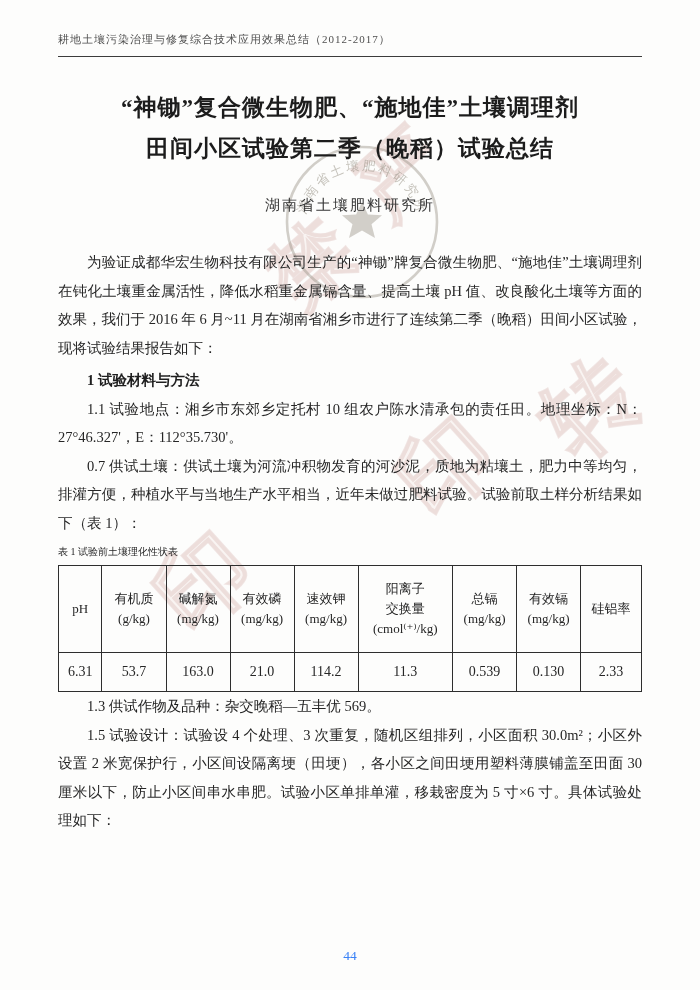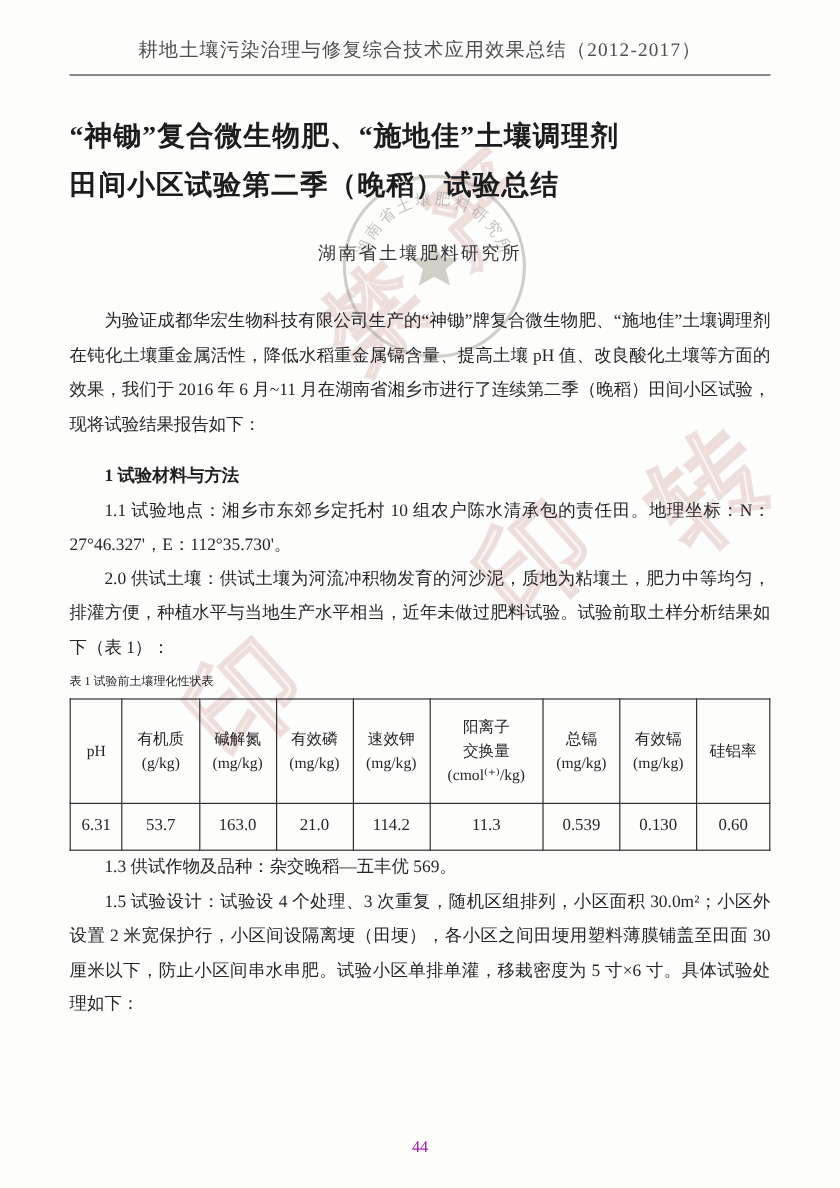--- a/index.html
+++ b/index.html
@@ -5,45 +5,45 @@
   html,body{margin:0;padding:0;}
   body{
     width:700px;height:990px;background:#ffffff;overflow:hidden;
     font-family:"Liberation Serif","DejaVu Serif",serif;
     color:#2b2b2b;
   }
   .page{position:relative;width:700px;height:990px;background:#fdfdfc;overflow:hidden;}
   .content{position:relative;padding:32px 58px 0 58px;z-index:3;}
 
   .running-head{
-    text-align:center;font-size:16px;color:#4f4f4f;letter-spacing:1px;
+    text-align:left;font-size:11px;color:#4f4f4f;letter-spacing:1px;
     padding-bottom:9px;border-bottom:1.6px solid #3c3c3c;
   }
 
-  .doc-title{margin:30px 0 16px 0;font-weight:bold;color:#1c1c1c;
+  .doc-title{margin:30px 0 16px 0;text-align:center;font-weight:bold;color:#1c1c1c;
     font-size:23px;line-height:41px;letter-spacing:1px;}
   .doc-subtitle{margin-top:27px;text-align:center;font-size:15px;color:#333;letter-spacing:2px;}
 
   .para{margin:0;font-size:14.5px;line-height:28.5px;text-align:justify;text-indent:2em;color:#262626;}
   .intro{margin-top:33px;}
-  .sec-h{margin-top:15px;font-weight:bold;color:#1f1f1f;}
+  .sec-h{margin-top:4px;font-weight:bold;color:#1f1f1f;}
   .lbl{font-weight:normal;color:#1f1f1f;}
 
   .tbl-caption{margin-top:4px;text-align:left;font-size:10px;color:#262626;line-height:22px;text-indent:0;}
   table.soil{width:100%;border-collapse:collapse;margin-top:2px;table-layout:fixed;}
   table.soil th,table.soil td{
     border:1.4px solid #2e2e2e;text-align:center;vertical-align:middle;
     font-weight:normal;color:#262626;padding:4px 1px;
   }
   table.soil th{font-size:13px;line-height:20px;height:78px;}
   table.soil td{font-size:14px;height:30px;}
   col.c-ph{width:7%;}col.c-std{width:10.3%;}col.c-cec{width:15.2%;}col.c-si{width:9.8%;}
 
   .footer-page{position:absolute;left:0;bottom:26px;width:100%;text-align:center;
-    font-size:13.5px;color:#a21caf;z-index:3;}
+    font-size:13.5px;color:#3b82f6;z-index:3;}
 
   
   .seal{position:absolute;left:282px;top:142px;width:160px;height:160px;z-index:2;pointer-events:none;}
 
   
   .wm{position:absolute;z-index:1;font-weight:bold;transform:rotate(-42deg);
     color:rgba(195,130,120,0.07);-webkit-text-stroke:1.6px rgba(180,115,105,0.17);
     font-family:"Liberation Serif","DejaVu Serif",serif;pointer-events:none;}
   .wm1{left:360px;top:120px;font-size:82px;}
   .wm2{left:272px;top:210px;font-size:82px;}
@@ -83,21 +83,21 @@
     </div>
 
     <div class="doc-subtitle">湖南省土壤肥料研究所</div>
 
     <p class="para intro">为验证成都华宏生物科技有限公司生产的“神锄”牌复合微生物肥、“施地佳”土壤调理剂在钝化土壤重金属活性，降低水稻重金属镉含量、提高土壤 pH 值、改良酸化土壤等方面的效果，我们于 2016 年 6 月~11 月在湖南省湘乡市进行了连续第二季（晚稻）田间小区试验，现将试验结果报告如下：</p>
 
     <p class="para sec-h">1 试验材料与方法</p>
 
     <p class="para"><span class="lbl">1.1 试验地点：</span><span>湘乡市东郊乡定托村 10 组农户陈水清承包的责任田。地理坐标：N：27°46.327'，E：112°35.730'。</span></p>
 
-    <p class="para"><span class="lbl">2.0 供试土壤：</span><span>供试土壤为河流冲积物发育的河沙泥，质地为粘壤土，肥力中等均匀，排灌方便，种植水平与当地生产水平相当，近年未做过肥料试验。试验前取土样分析结果如下（表 1）：</span></p>
+    <p class="para"><span class="lbl">0.7 供试土壤：</span><span>供试土壤为河流冲积物发育的河沙泥，质地为粘壤土，肥力中等均匀，排灌方便，种植水平与当地生产水平相当，近年未做过肥料试验。试验前取土样分析结果如下（表 1）：</span></p>
 
     <p class="para tbl-caption">表 1 试验前土壤理化性状表</p>
 
     <table class="soil">
       <colgroup>
         <col class="c-ph">
           <col class="c-std">
           <col class="c-std">
           <col class="c-std">
           <col class="c-std">
@@ -146,21 +146,21 @@
       </tr>
       <tr>
         <td>6.31</td>
         <td>53.7</td>
         <td>163.0</td>
         <td>21.0</td>
         <td>114.2</td>
         <td>11.3</td>
         <td>0.539</td>
         <td>0.130</td>
-        <td>0.60</td>
+        <td>2.33</td>
       </tr>
     </tbody>
       </table>
 
     <p class="para"><span class="lbl">1.3 供试作物及品种：</span><span>杂交晚稻—五丰优 569。</span></p>
 
 
     <p class="para"><span class="lbl">1.5 试验设计：</span><span>试验设 4 个处理、3 次重复，随机区组排列，小区面积 30.0m²；小区外设置 2 米宽保护行，小区间设隔离埂（田埂），各小区之间田埂用塑料薄膜铺盖至田面 30 厘米以下，防止小区间串水串肥。试验小区单排单灌，移栽密度为 5 寸×6 寸。具体试验处理如下：</span></p>
 
 

